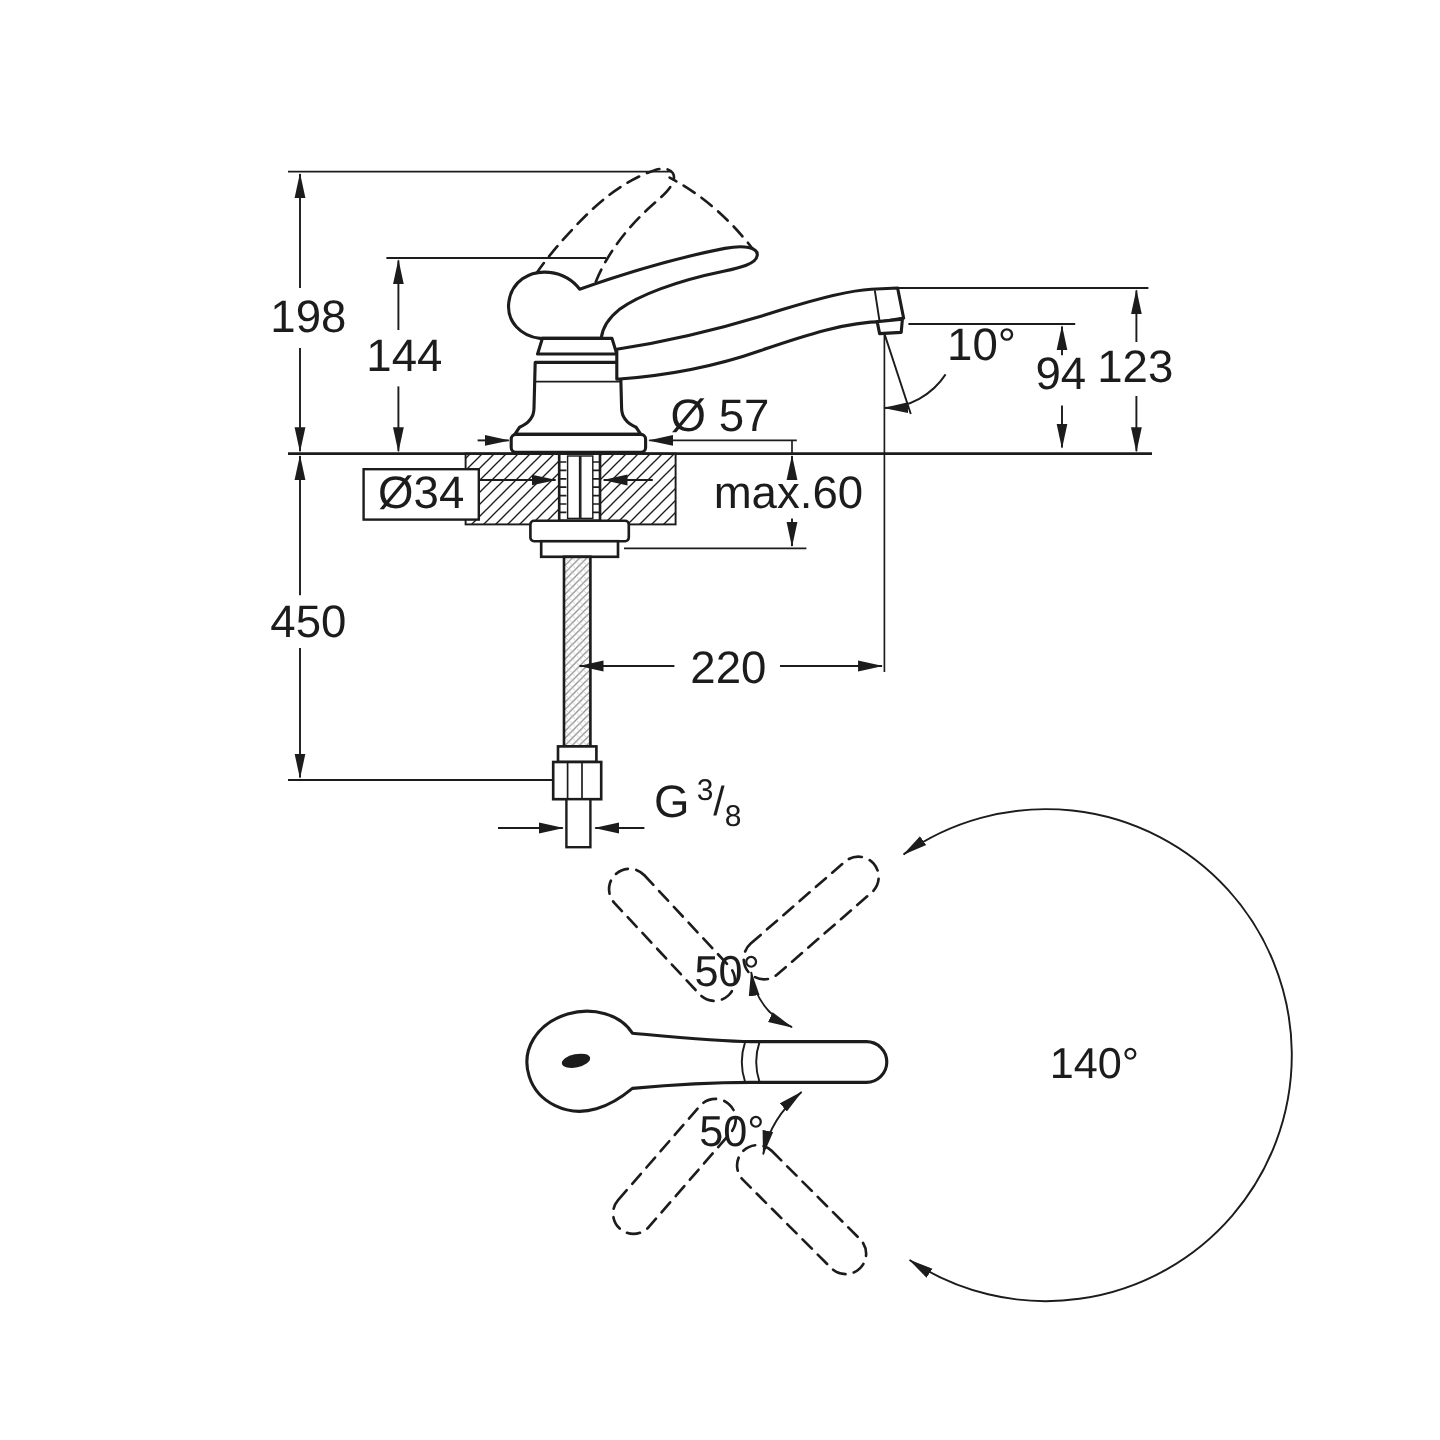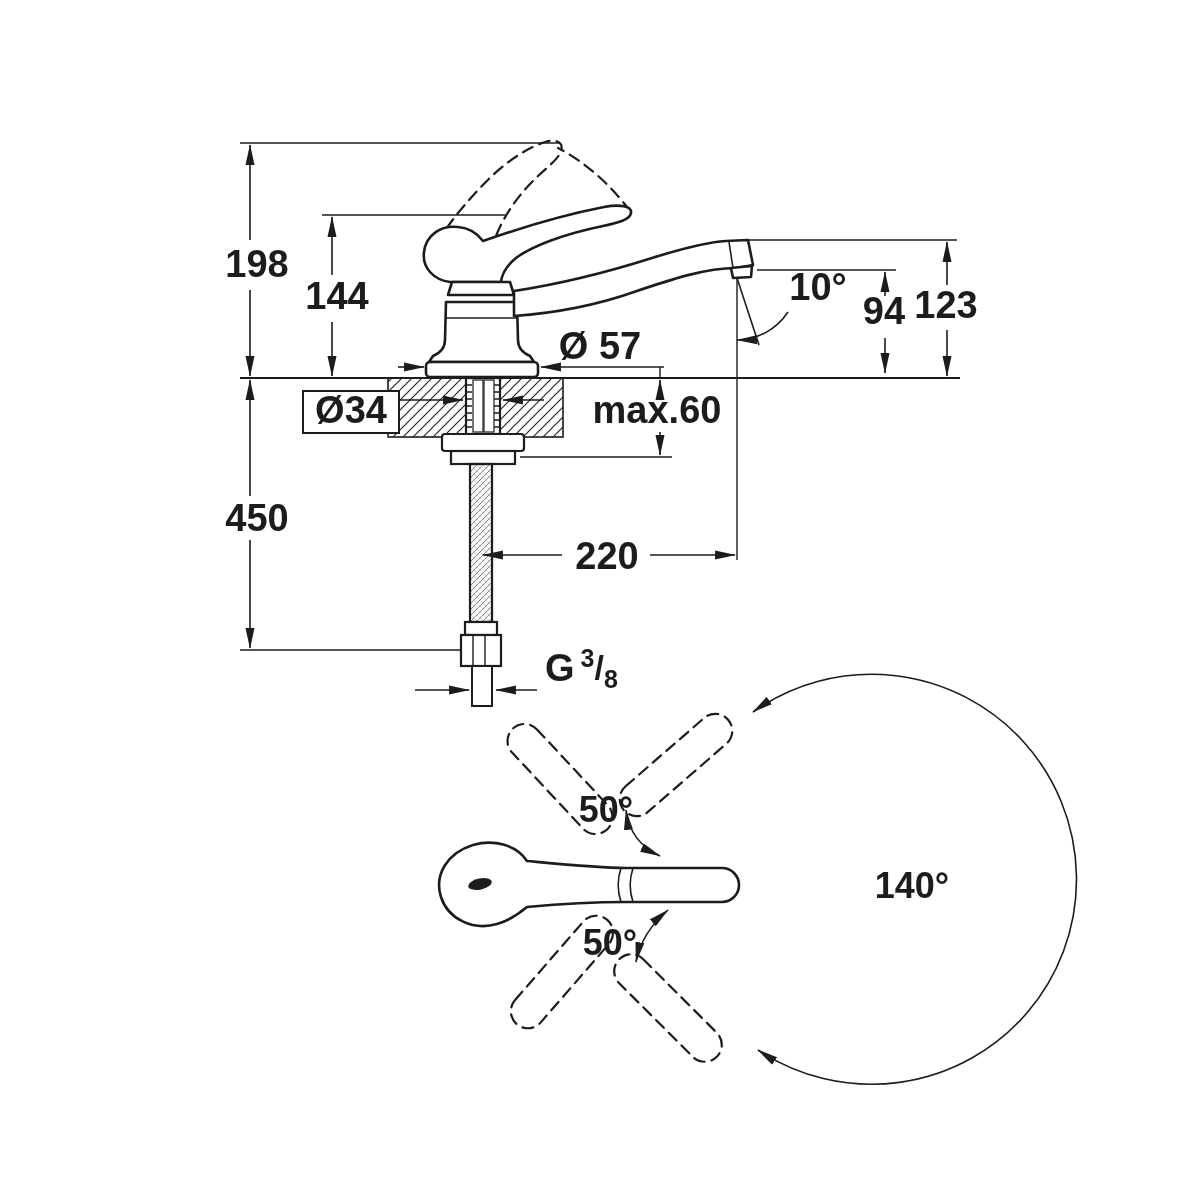--- a/index.html
+++ b/index.html
@@ -1,16 +1,16 @@
 <!DOCTYPE html>
 <html><head>
 <meta charset="utf-8">
 <style>
   html,body{margin:0;padding:0;background:#ffffff;}
-  .canvas{width:1200px;height:1200px;background:#ffffff;position:relative;overflow:hidden;font-weight:bold;}
+  .canvas{width:1200px;height:1200px;background:#ffffff;position:relative;overflow:hidden;}
   svg{display:block;}
   svg text{
     font-family:"Liberation Sans", sans-serif;
     font-size:38px;
     fill:#1c1c1c;
     text-anchor:middle;
   }
   svg text.small{font-size:36px;}
   svg text.start{text-anchor:start;}
   .outline{stroke:#1c1c1c;stroke-width:2.6;fill:#ffffff;stroke-linejoin:round;stroke-linecap:round;}

